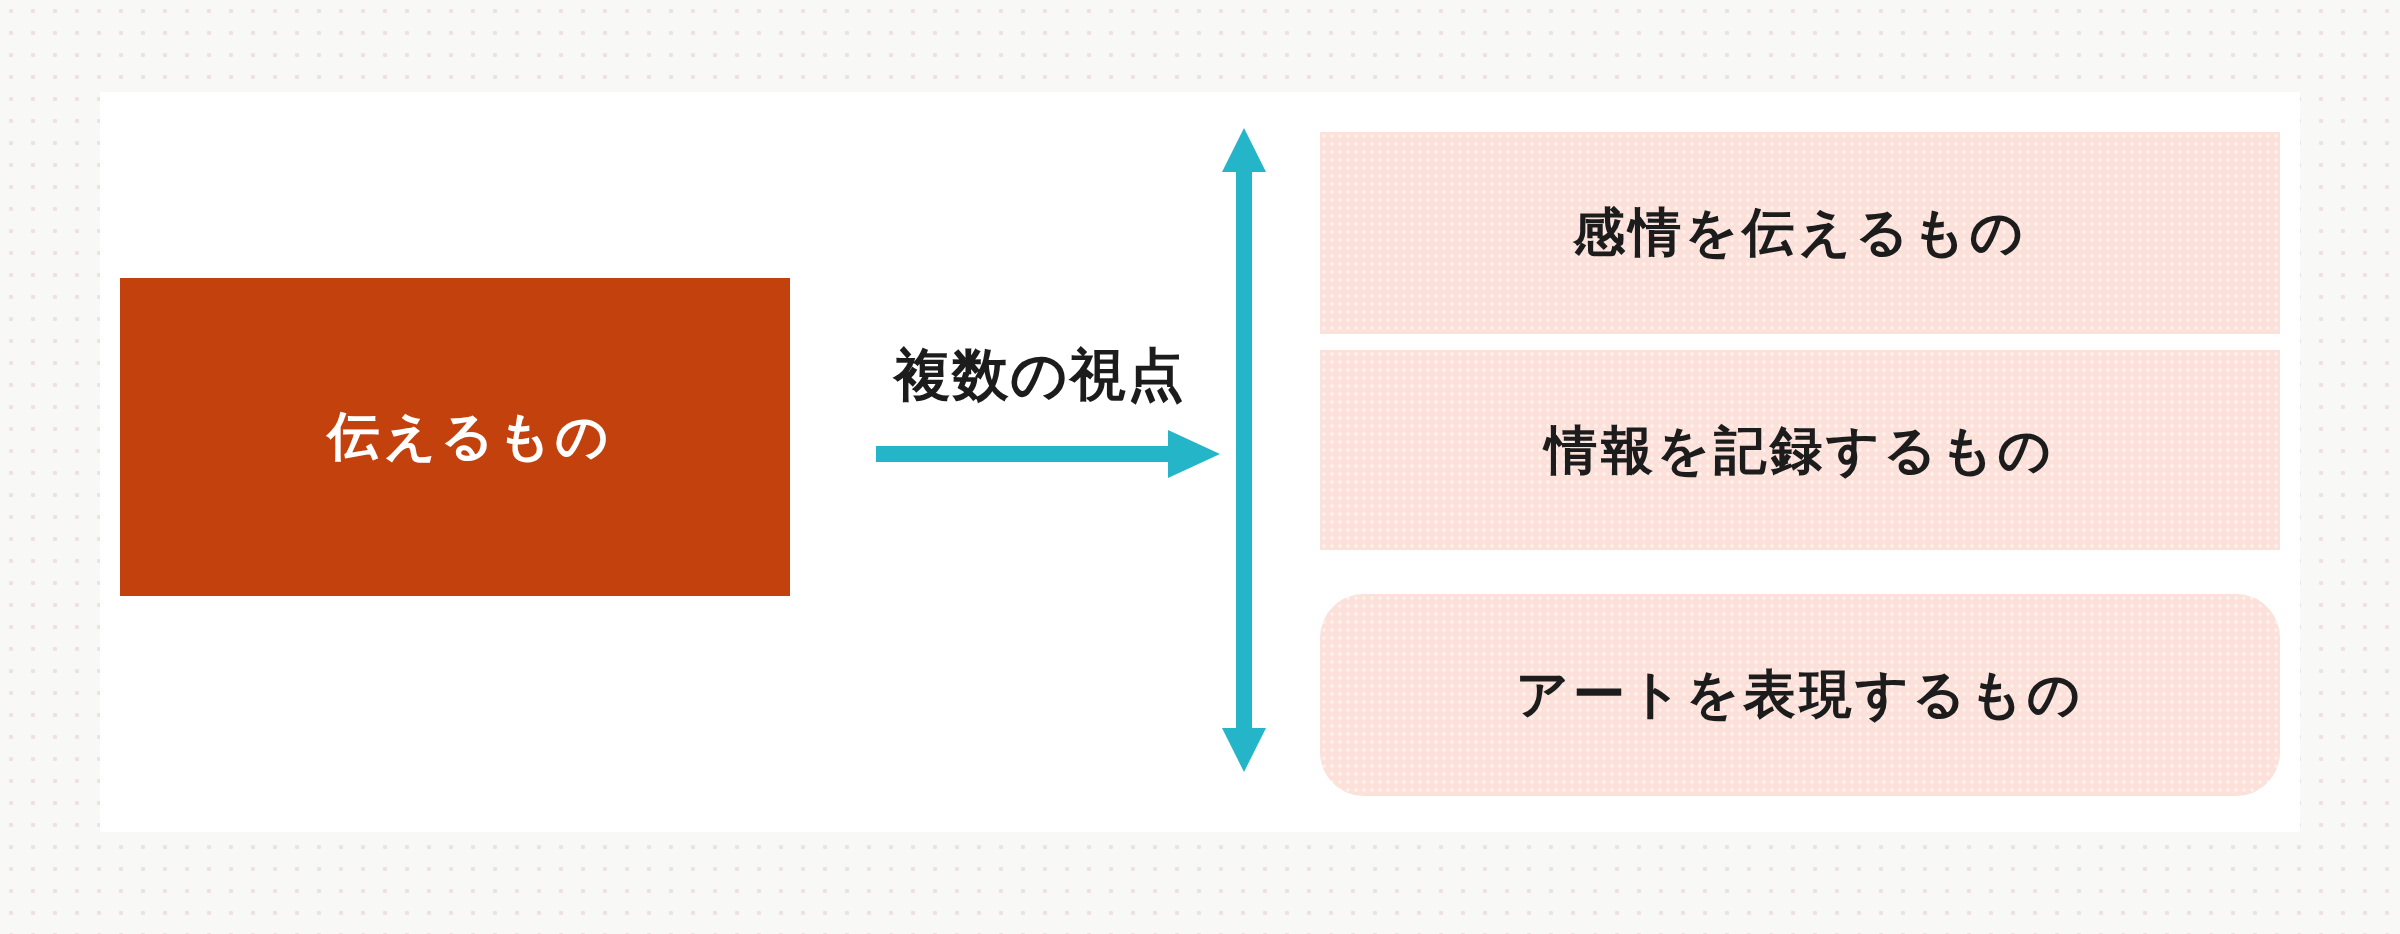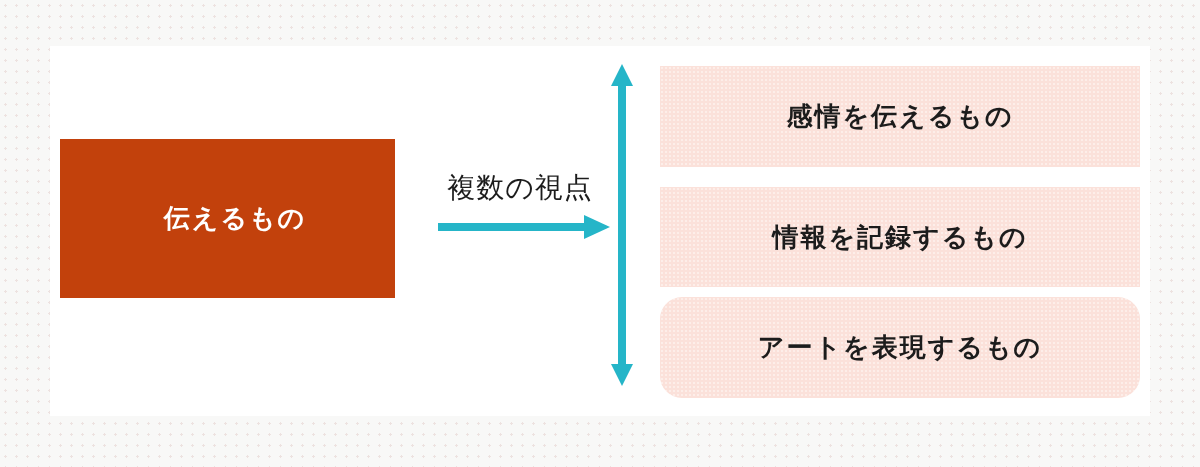--- a/index.html
+++ b/index.html
@@ -43,21 +43,21 @@
     letter-spacing: 2px;
   }
   .arrow-label {
     position: absolute;
     left: 370px;
     top: 125px;
     width: 200px;
     height: 34px;
     text-align: center;
     font-size: 28px;
-    font-weight: normal;
+    font-weight: bold;
     color: #1c1c1c;
     letter-spacing: 1px;
     line-height: 34px;
   }
   .h-arrow {
     position: absolute;
     left: 388px;
     top: 167px;
   }
   .v-arrow {
@@ -76,21 +76,21 @@
     align-items: center;
     justify-content: center;
   }
   .target-box span {
     color: #1c1c1c;
     font-size: 26px;
     font-weight: bold;
     letter-spacing: 2px;
   }
   .t1 { top: 20px;  height: 101px; }
-  .t2 { top: 141px; height: 100px; }
+  .t2 { top: 129px; height: 100px; }
   .t3 { top: 251px; height: 101px; border-radius: 22px; }
 </style>
 </head>
 <body>
 
 <div class="stage">
   <div class="panel">
 
     <div class="source-box">
       <span>伝えるもの</span>

